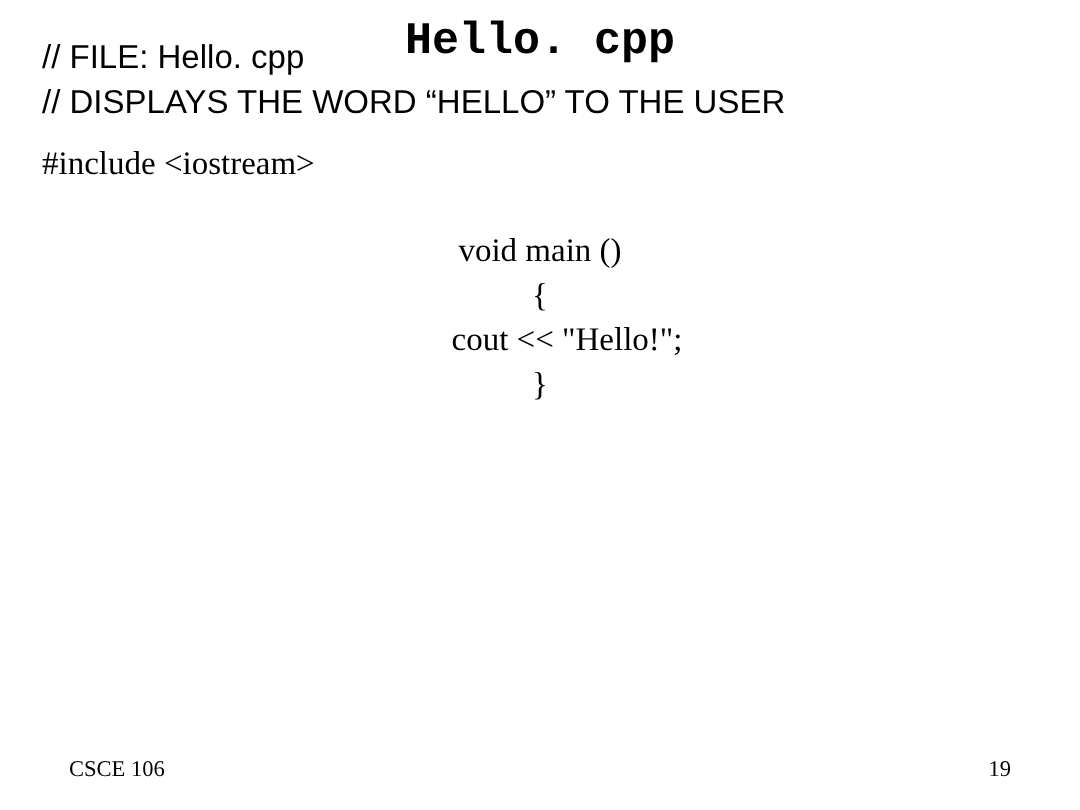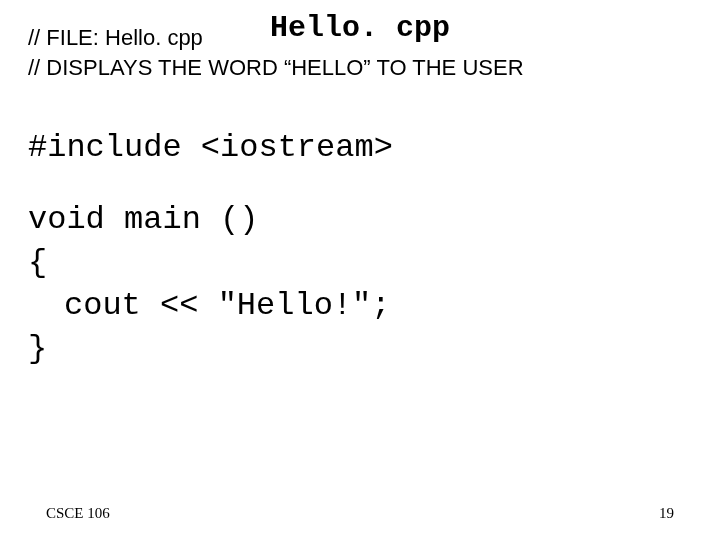--- a/index.html
+++ b/index.html
@@ -25,27 +25,28 @@
       margin-bottom: 0;
       line-height: 1.1;
     }
     .comments {
       font-family: Liberation Sans, sans-serif;
       font-size: 22px;
       line-height: 1.35;
       margin-top: -22px;
     }
     .code-block {
-      font-family: Liberation Mono, monospace;
-      font-size: 32px;
+      font-family: Liberation Serif, serif;
+      font-size: 22px;
       line-height: 1.35;
-      margin-top: 44px;
+      margin-top: 12px;
     }
     .code-block .section2 {
       margin-top: 28px;
+      text-align: center;
     }
     .indent {
       margin-left: 36px;
     }
     .footer {
       position: absolute;
       bottom: 18px;
       left: 0;
       right: 0;
       padding: 0 46px;

